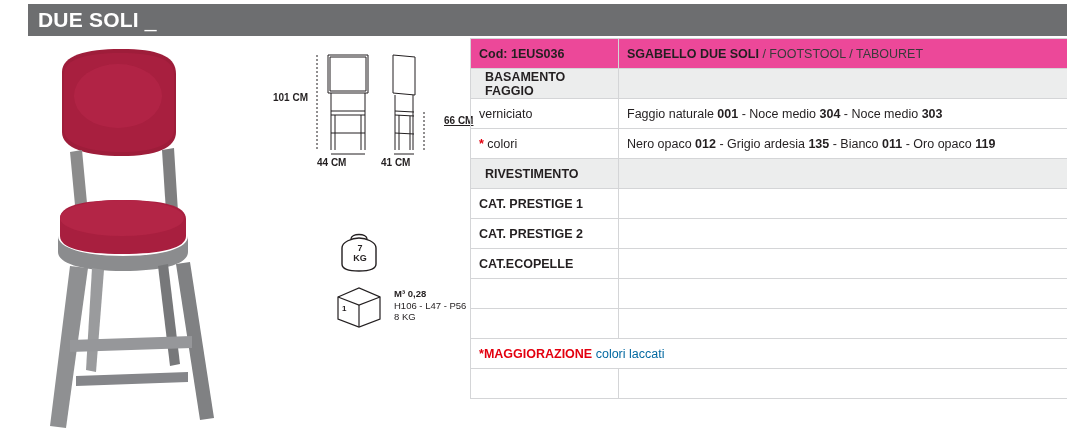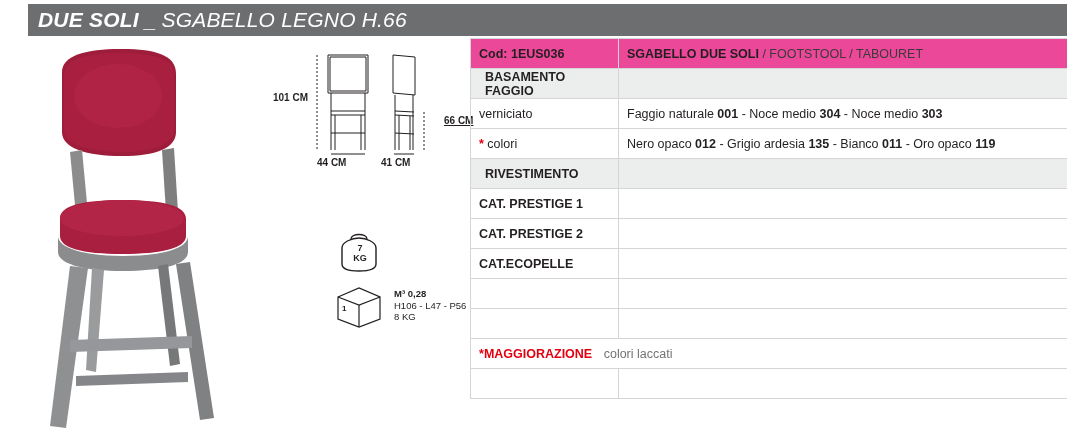--- a/index.html
+++ b/index.html
@@ -25,21 +25,20 @@
     position: absolute;
     left: 28px;
     top: 4px;
     width: 1039px;
     height: 32px;
     background: #6d6e70;
     display: flex;
     align-items: center;
     padding-left: 10px;
     box-sizing: border-box;
-    font-style: italic;
   }
   .header .title-strong {
     color: #ffffff;
     font-size: 21px;
     font-weight: bold;
     letter-spacing: 0.2px;
   }
   .header .title-sep {
     color: #ffffff;
     font-size: 21px;
@@ -170,34 +169,32 @@
   .empty-row td { height: 29px; }
 
   .maggiorazione {
     font-size: 12.5px;
   }
   .maggiorazione .m-strong {
     color: #e3000f;
     font-weight: bold;
   }
   .maggiorazione .m-rest {
-    color: #737373;
+    color: #0369a1;
     font-weight: normal;
-    margin-left: 8px;
   }
 </style>
 </head>
 <body>
 
 <div class="page">
 
   <div class="header">
     <span class="title-strong">DUE SOLI</span>
     <span class="title-sep">_</span>
-    <span class="title-rest">SGABELLO LEGNO H.66</span>
   </div>
 
   <div class="left-zone">
 
     <div class="photo">
       <svg class="chair-svg" width="215" height="392" viewBox="0 0 215 392">
 
         <path d="M32 32 C32 14, 60 8, 98 9 C132 10, 146 18, 146 34 L146 92 C146 108, 126 116, 92 116 C56 116, 32 108, 32 92 Z" fill="#9e1d3a"></path>
         <path d="M34 34 C34 18, 60 12, 97 13 C130 14, 144 21, 144 35 L144 90 C144 104, 124 112, 92 112 C58 112, 34 104, 34 90 Z" fill="#a81f3f"></path>
         <ellipse cx="88" cy="56" rx="44" ry="32" fill="#b32546" opacity="0.85"></ellipse>

